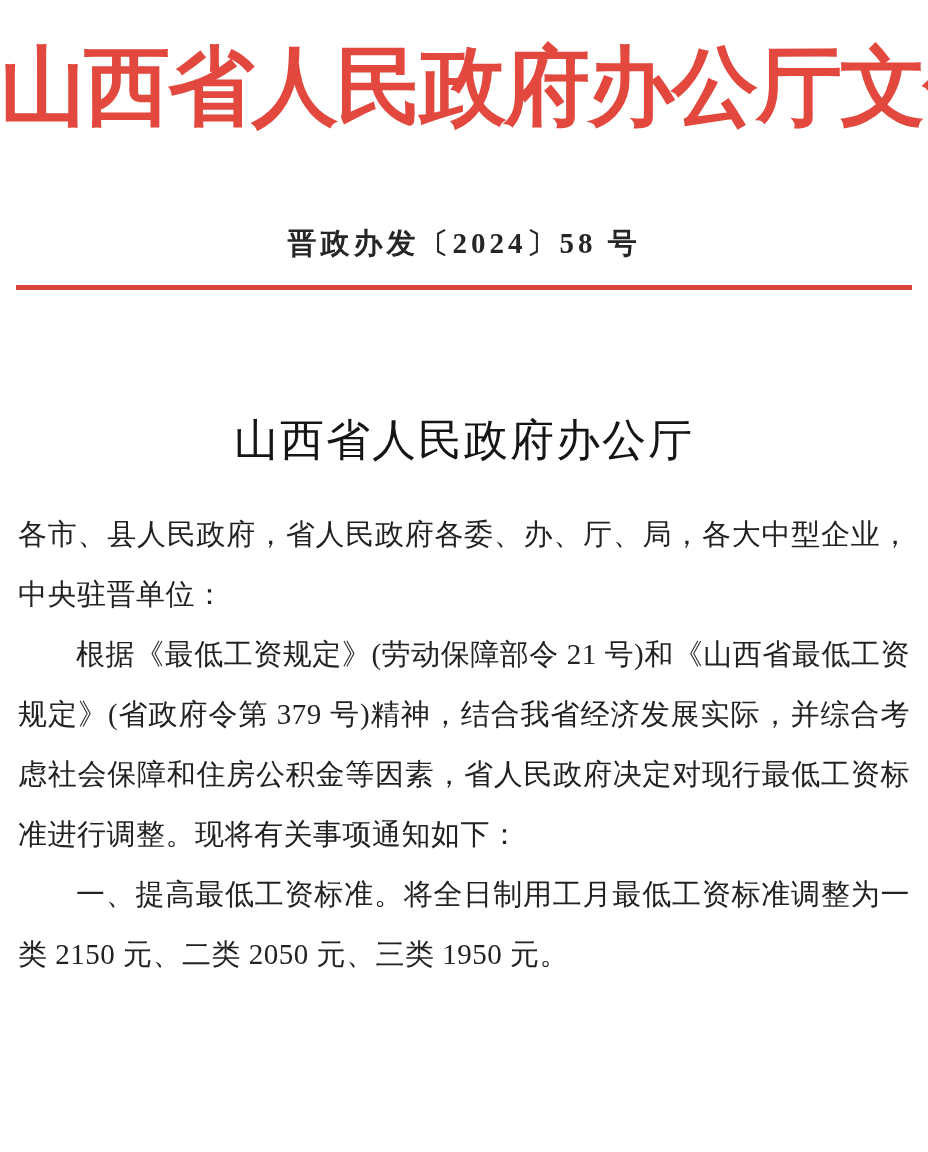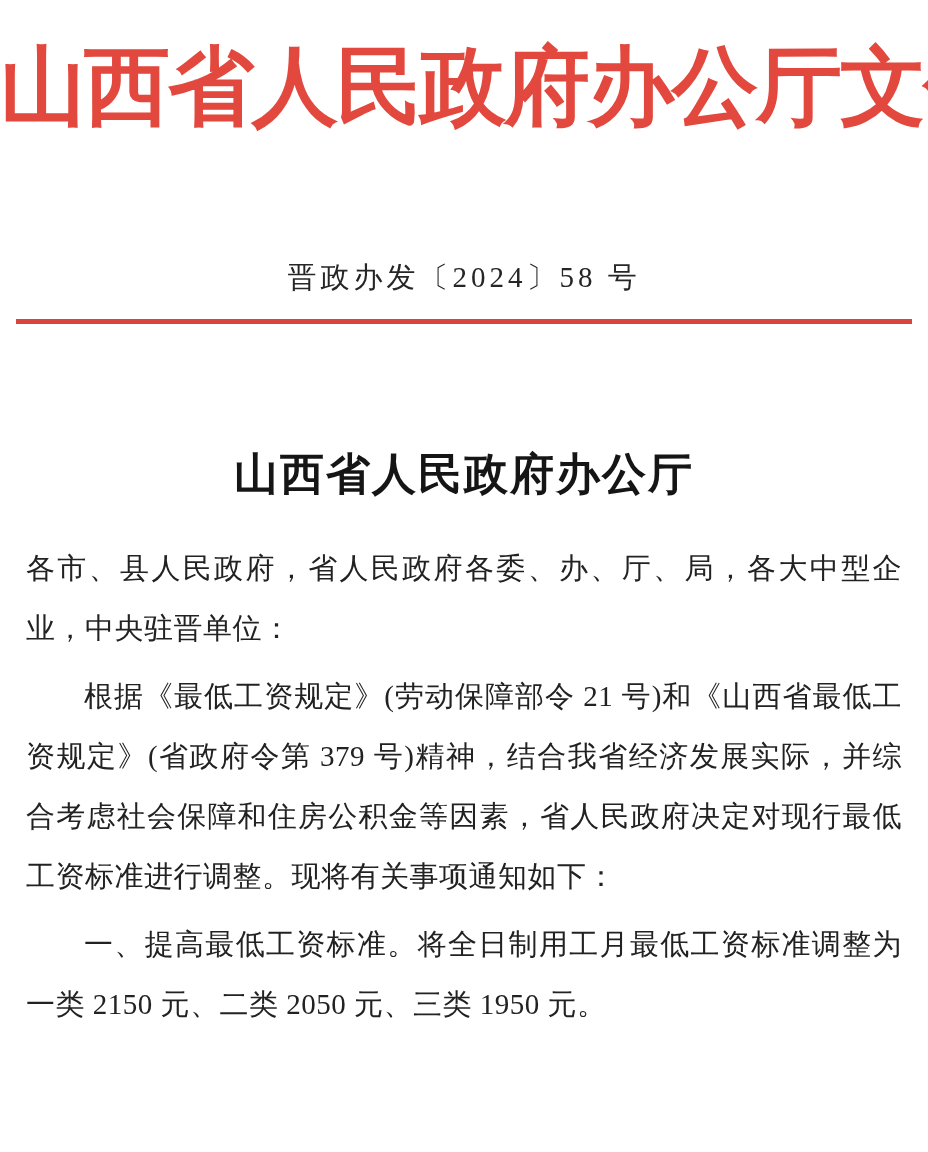--- a/index.html
+++ b/index.html
@@ -20,57 +20,57 @@
     margin: 36px 0 0 0;
     text-align: center;
     font-size: 86px;
     line-height: 1.2;
     font-weight: bold;
     color: #e2483d;
     letter-spacing: -2px;
     white-space: nowrap;
   }
   .doc-number {
-    margin-top: 120px;
+    margin-top: 86px;
     text-align: center;
     font-size: 29px;
     line-height: 1.25;
     color: #262626;
     letter-spacing: 4px;
-    font-weight: normal;
+    font-weight: bold;
   }
   .red-divider {
     margin: 24px 16px 0 16px;
     height: 5px;
     background: #d9453c;
     border: none;
   }
   .doc-title {
     margin-top: 118px;
     text-align: center;
     color: #151515;
   }
   .doc-title .title-line {
     font-size: 44px;
     line-height: 66px;
-    font-weight: bold;
+    font-weight: normal;
     letter-spacing: 2px;
   }
   .body-text {
     margin-top: 30px;
     padding: 0 18px;
     color: #222222;
     font-size: 29px;
     line-height: 60px;
     text-align: justify;
     text-justify: inter-character;
     letter-spacing: 0.5px;
   }
   .body-text p {
-    margin: 8px;
+    margin: 0;
   }
   .body-text p.indented {
     text-indent: 2em;
   }
 </style>
 </head>
 <body>
 
 <div class="page">
 

